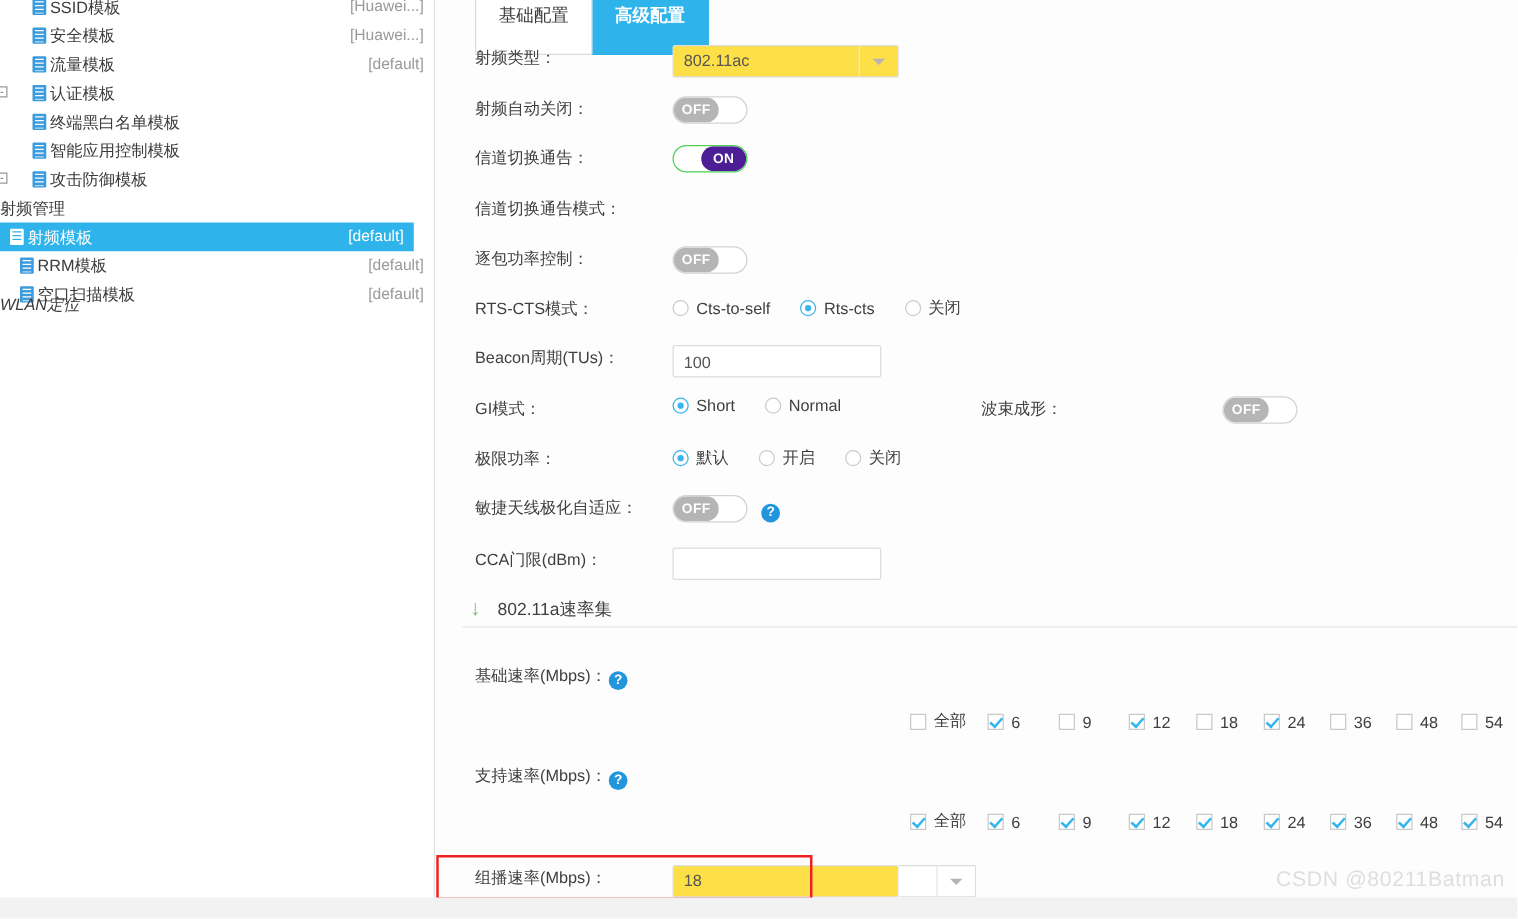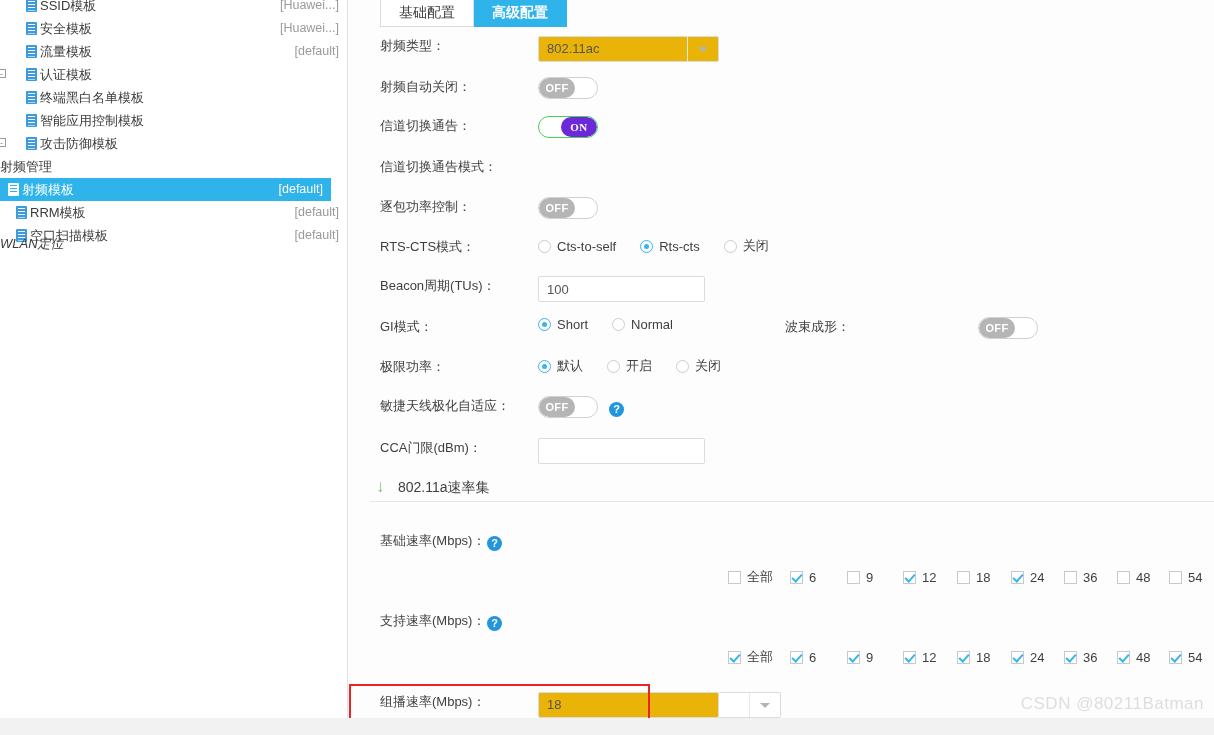--- a/index.html
+++ b/index.html
@@ -94,21 +94,21 @@
   }
 
   
   #tabs {
     position: absolute;
     left: 32px; top: 0;
     height: 27px;
     display: flex;
   }
   .tab {
-    height: 27px;
+    height: 44px;
     line-height: 25px;
     padding: 0 18px;
     font-size: 14px;
     border: 1px solid #dcdcdc;
     border-top: none;
     border-left: none;
     background: #ffffff;
     color: #3b3b3b;
     text-align: center;
     cursor: pointer;
@@ -150,21 +150,21 @@
     font-size: 13px;
     color: #555;
     line-height: 24px;
     padding: 0 8px;
     font-family: "Liberation Sans", sans-serif;
   }
   .selectbox {
     position: relative;
     width: 181px; height: 26px;
     border: 1px solid #dcdcdc;
-    background: #eab308;
+    background: #fde047;
     border-radius: 2px;
     line-height: 24px;
     padding-left: 8px;
     font-size: 13px;
     color: #555;
   }
   .selectbox .arrow-cell {
     position: absolute;
     right: 0; top: 0;
     width: 31px; height: 24px;
@@ -216,22 +216,21 @@
     color: #ffffff;
     font-size: 11px;
     font-weight: bold;
     line-height: 20px;
     text-align: center;
     letter-spacing: .4px;
   }
   .toggle.on { border-color: #4cd05a; }
   .toggle.on .knob {
     left: auto; right: 0;
-    background: #6d28d9;
-    font-family: Liberation Serif, serif;
+    background: #4c1d95;
   }
 
   
   .radio-group { display: flex; align-items: center; }
   .radio-item { display: flex; align-items: center; margin-right: 24px; white-space: nowrap; cursor: pointer; }
   .radio {
     width: 13px; height: 13px;
     border-radius: 50%;
     border: 1px solid #cccccc;
     background: #fff;

